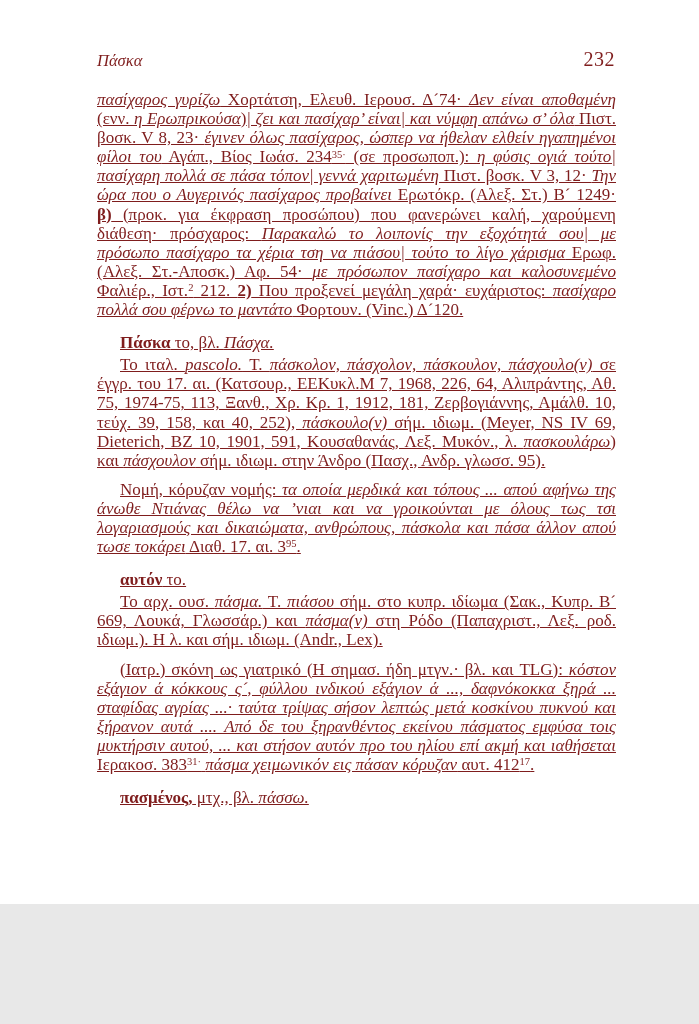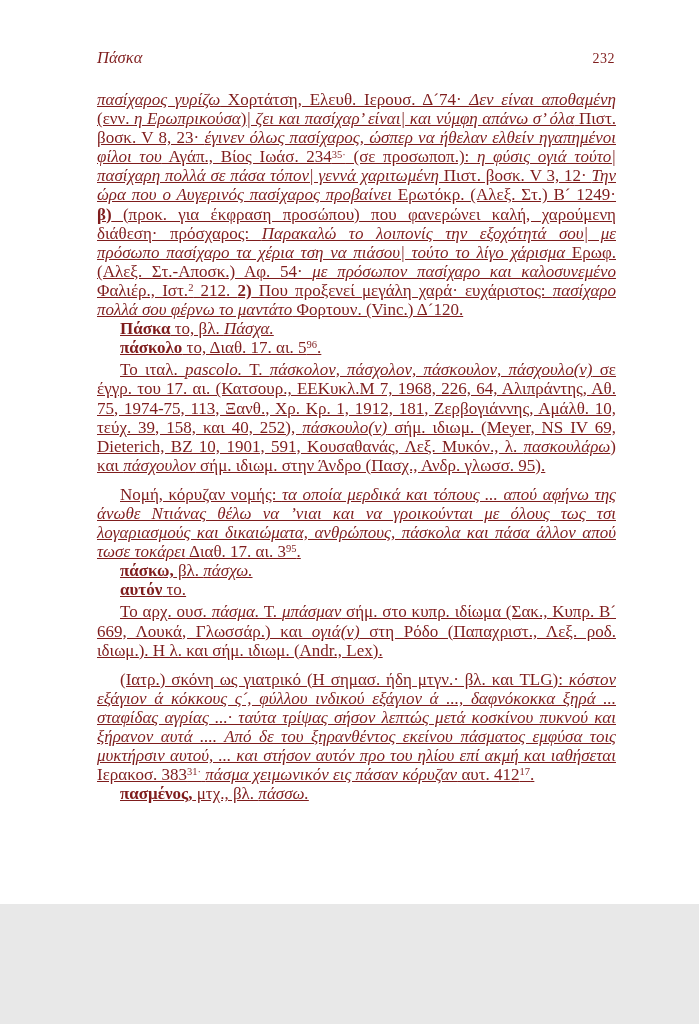--- a/index.html
+++ b/index.html
@@ -20,39 +20,39 @@
     top: 48px;
     display: flex;
     justify-content: space-between;
     align-items: baseline;
   }
   .head-title {
     font-style: italic;
     font-size: 16.5px;
   }
   .head-page {
-    font-size: 14px;
+    font-size: 20px;
     letter-spacing: 0.5px;
   }
   .body-col {
     position: absolute;
     left: 97px;
     top: 90px;
     width: 519px;
   }
   .para {
     margin: 0;
     font-size: 17px;
     line-height: 19.1px;
     text-align: justify;
     text-justify: inter-word;
     text-decoration: underline;
   }
   .p-first   { margin-top: 0; text-indent: 0; }
-  .p-entry   { text-indent: 23px; }
+  .p-entry   { margin-top: 14px; text-indent: 23px; }
   .p-sub     { margin-top: 3px;  text-indent: 23px; }
   .p-subgap  { margin-top: 10px; text-indent: 23px; }
   .rn { font-style: normal; }
   .it { font-style: italic; }
   .bd { font-weight: bold; font-style: normal; }
   .sup {
     font-size: 0.62em;
     position: relative;
     top: -0.45em;
     line-height: 0;
@@ -62,22 +62,20 @@
 <body>
 
 <div class="page">
   <div class="running-head">
     <span class="head-title">Πάσκα</span>
     <span class="head-page">232</span>
   </div>
   <div class="body-col">
       <p class="para p-first"><span class="it">πασίχαρος γυρίζω</span><span class="rn"> Χορτάτση, Ελευθ. Ιερουσ. Δ´74· </span><span class="it">Δεν είναι αποθαμένη</span><span class="rn"> (ενν. </span><span class="it">η Ερωπρικούσα</span><span class="rn">)</span><span class="it">| ζει και πασίχαρ’ είναι| και νύμφη απάνω σ’ όλα</span><span class="rn"> Πιστ. βοσκ. V 8, 23· </span><span class="it">έγινεν όλως πασίχαρος, ώσπερ να ήθελαν ελθείν ηγαπημένοι φίλοι του</span><span class="rn"> Αγάπ., Βίος Ιωάσ. 234</span><span class="sup">35·</span><span class="rn"> (σε προσωποπ.): </span><span class="it">η φύσις ογιά τούτο| πασίχαρη πολλά σε πάσα τόπον| γεννά χαριτωμένη</span><span class="rn"> Πιστ. βοσκ. V 3, 12· </span><span class="it">Την ώρα που ο Αυγερινός πασίχαρος προβαίνει</span><span class="rn"> Ερωτόκρ. (Αλεξ. Στ.) Β´ 1249· </span><span class="bd">β)</span><span class="rn"> (προκ. για έκφραση προσώπου) που φανερώνει καλή, χαρούμενη διάθεση· πρόσχαρος: </span><span class="it">Παρακαλώ το λοιπονίς την εξοχότητά σου| με πρόσωπο πασίχαρο τα χέρια τση να πιάσου| τούτο το λίγο χάρισμα</span><span class="rn"> Ερωφ. (Αλεξ. Στ.-Αποσκ.) Αφ. 54· </span><span class="it">με πρόσωπον πασίχαρο και καλοσυνεμένο</span><span class="rn"> Φαλιέρ., Ιστ.</span><span class="sup">2</span><span class="rn"> 212. </span><span class="bd">2)</span><span class="rn"> Που προξενεί μεγάλη χαρά· ευχάριστος: </span><span class="it">πασίχαρο πολλά σου φέρνω το μαντάτο</span><span class="rn"> Φορτουν. (Vinc.) Δ´120.</span></p>
       <p class="para p-entry"><span class="bd">Πάσκα</span><span class="rn"> το, βλ. </span><span class="it">Πάσχα.</span></p>
-      <p class="para p-entry"><span class="bd">πάσκολο</span><span class="rn"> το, Διαθ. 17. αι. 5</span><span class="sup">96</span><span class="rn">.</span></p>
       <p class="para p-sub"><span class="rn">Το ιταλ. </span><span class="it">pascolo.</span><span class="rn"> Τ. </span><span class="it">πάσκολον, πάσχολον, πάσκουλον, πάσχουλο(ν)</span><span class="rn"> σε έγγρ. του 17. αι. (Κατσουρ., ΕΕΚυκλ.Μ 7, 1968, 226, 64, Αλιπράντης, Αθ. 75, 1974-75, 113, Ξανθ., Χρ. Κρ. 1, 1912, 181, Ζερβογιάννης, Αμάλθ. 10, τεύχ. 39, 158, και 40, 252), </span><span class="it">πάσκουλο(ν)</span><span class="rn"> σήμ. ιδιωμ. (Meyer, NS IV 69, Dieterich, BZ 10, 1901, 591, Κουσαθανάς, Λεξ. Μυκόν., λ. </span><span class="it">πασκουλάρω</span><span class="rn">) και </span><span class="it">πάσχουλον</span><span class="rn"> σήμ. ιδιωμ. στην Άνδρο (Πασχ., Ανδρ. γλωσσ. 95).</span></p>
       <p class="para p-subgap"><span class="rn">Νομή, κόρυζαν νομής: </span><span class="it">τα οποία μερδικά και τόπους ... απού αφήνω της άνωθε Ντιάνας θέλω να ’νιαι και να γροικούνται με όλους τως τσι λογαριασμούς και δικαιώματα, ανθρώπους, πάσκολα και πάσα άλλον απού τωσε τοκάρει</span><span class="rn"> Διαθ. 17. αι. 3</span><span class="sup">95</span><span class="rn">.</span></p>
-      <p class="para p-entry"><span class="bd">πάσκω,</span><span class="rn"> βλ. </span><span class="it">πάσχω.</span></p>
       <p class="para p-entry"><span class="bd">αυτόν</span><span class="rn"> το.</span></p>
-      <p class="para p-sub"><span class="rn">Το αρχ. ουσ. </span><span class="it">πάσμα.</span><span class="rn"> Τ. </span><span class="it">μπάσμαν</span><span class="rn"> σήμ. στο κυπρ. ιδίωμα (Σακ., Κυπρ. Β´ 669, Λουκά, Γλωσσάρ.) και </span><span class="it">ογιά(ν)</span><span class="rn"> στη Ρόδο (Παπαχριστ., Λεξ. ροδ. ιδιωμ.). Η λ. και σήμ. ιδιωμ. (Andr., Lex).</span></p>
+      <p class="para p-sub"><span class="rn">Το αρχ. ουσ. </span><span class="it">πάσμα.</span><span class="rn"> Τ. </span><span class="it">πιάσου</span><span class="rn"> σήμ. στο κυπρ. ιδίωμα (Σακ., Κυπρ. Β´ 669, Λουκά, Γλωσσάρ.) και </span><span class="it">πάσμα(ν)</span><span class="rn"> στη Ρόδο (Παπαχριστ., Λεξ. ροδ. ιδιωμ.). Η λ. και σήμ. ιδιωμ. (Andr., Lex).</span></p>
       <p class="para p-subgap"><span class="rn">(Ιατρ.) σκόνη ως γιατρικό (Η σημασ. ήδη μτγν.· βλ. και TLG): </span><span class="it">κόστον εξάγιον ά κόκκους ς´, φύλλου ινδικού εξάγιον ά ..., δαφνόκοκκα ξηρά ... σταφίδας αγρίας ...· ταύτα τρίψας σήσον λεπτώς μετά κοσκίνου πυκνού και ξήρανον αυτά .... Από δε του ξηρανθέντος εκείνου πάσματος εμφύσα τοις μυκτήρσιν αυτού, ... και στήσον αυτόν προ του ηλίου επί ακμή και ιαθήσεται</span><span class="rn"> Ιερακοσ. 383</span><span class="sup">31·</span><span class="rn"> </span><span class="it">πάσμα χειμωνικόν εις πάσαν κόρυζαν</span><span class="rn"> αυτ. 412</span><span class="sup">17</span><span class="rn">.</span></p>
       <p class="para p-entry"><span class="bd">πασμένος,</span><span class="rn"> μτχ., βλ. </span><span class="it">πάσσω.</span></p>
     </div>
 </div>
 
 </body></html>

